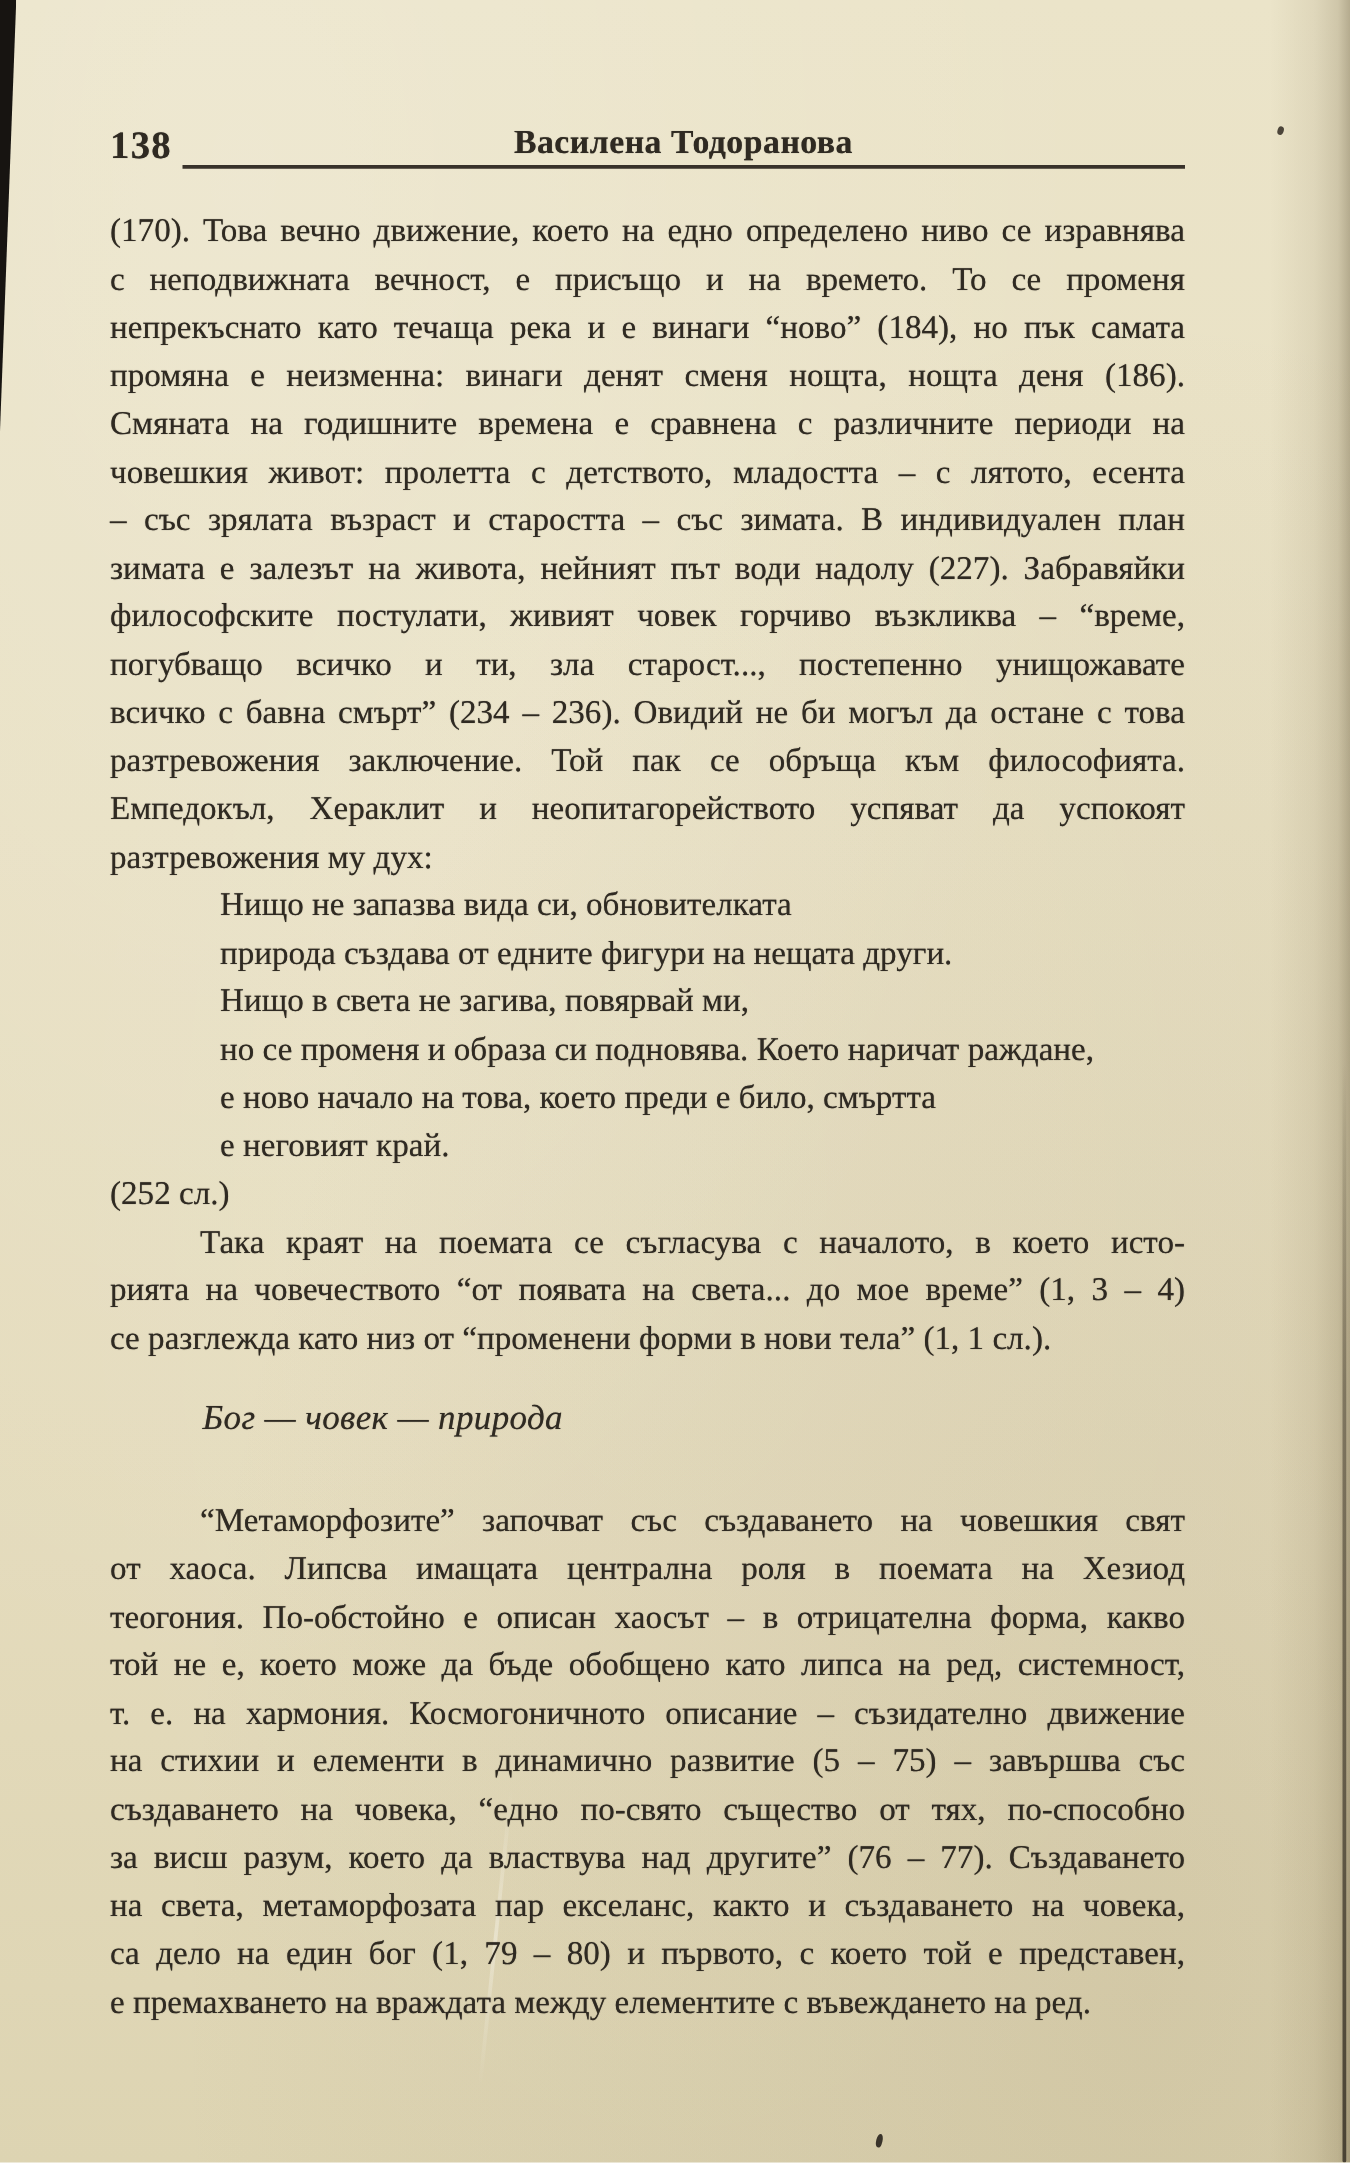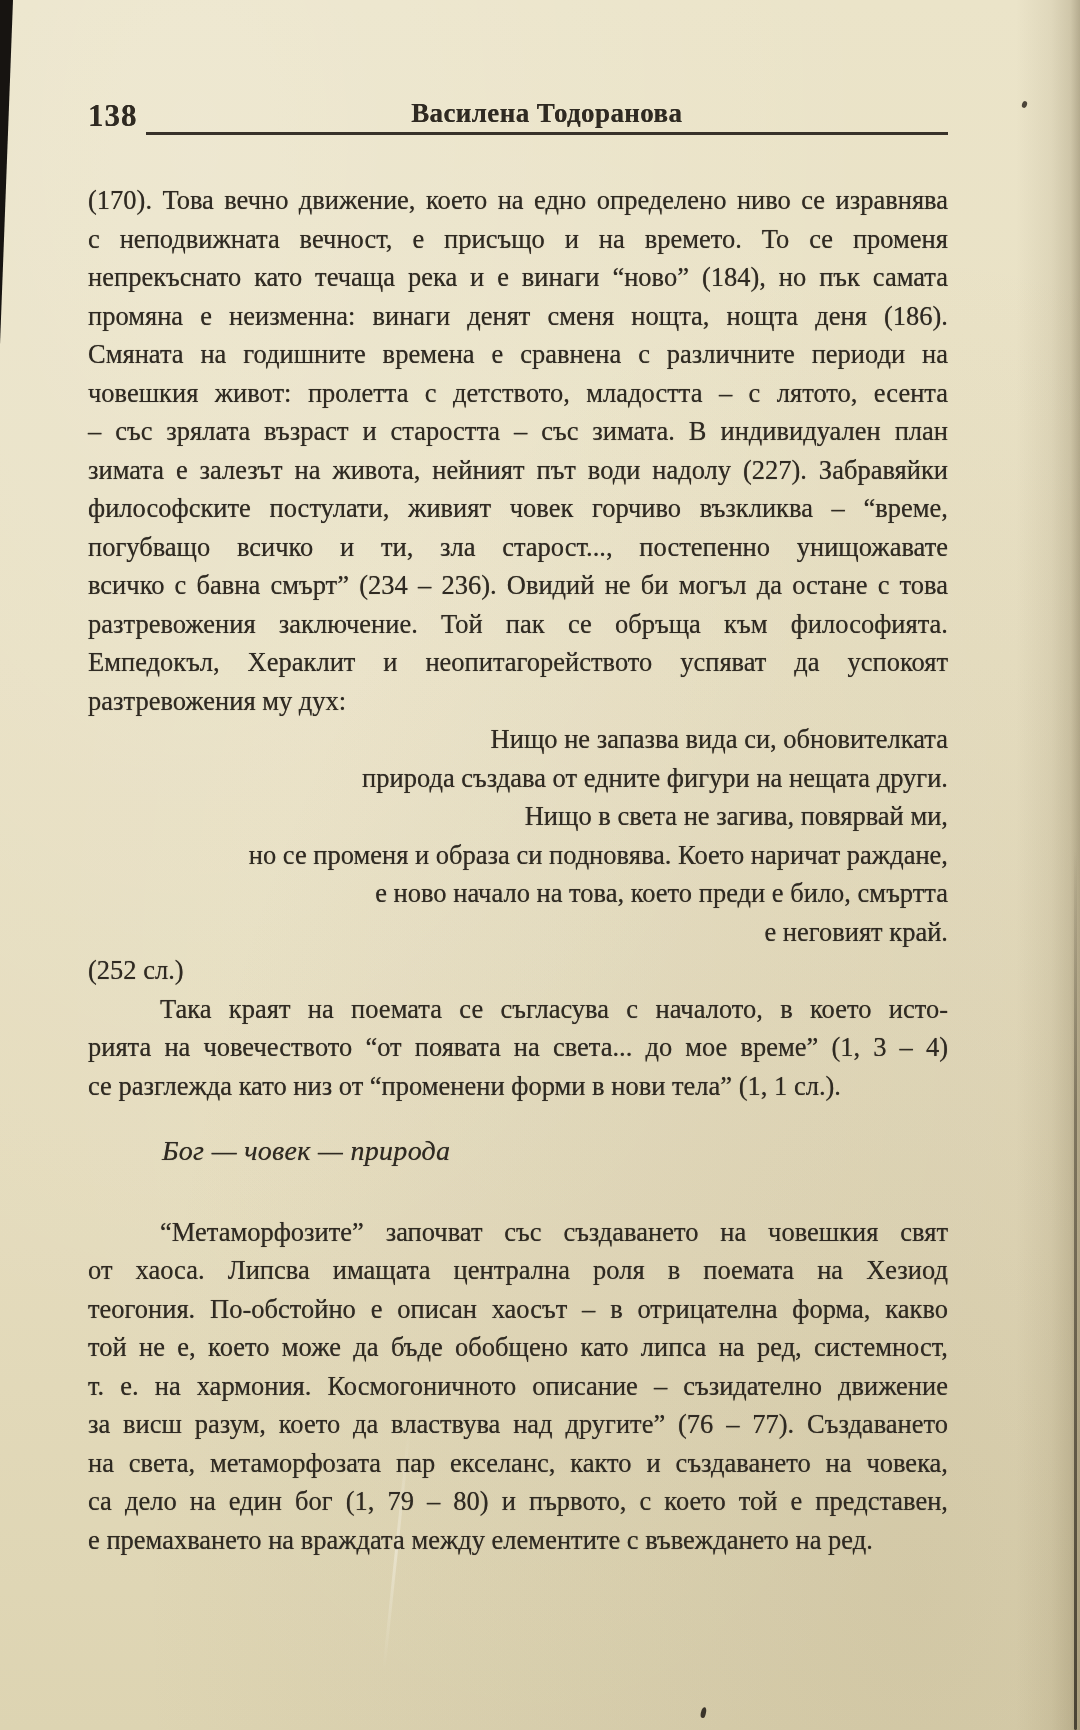--- a/index.html
+++ b/index.html
@@ -91,36 +91,36 @@
   .head-title {
     font-size: 27px;
     font-weight: bold;
     letter-spacing: 0.4px;
     line-height: 1;
     padding-bottom: 5px;
     text-shadow: 0 0 0.6px rgba(47,42,34,0.75);
   }
 
   .bodytext {
-    margin-top: 33px;
+    margin-top: 17px;
     font-size: 26.5px;
     line-height: 38.5px;
     text-shadow: 0 0 0.7px rgba(47,42,34,0.72);
   }
 
   .para .line {
     text-align: justify;
     text-align-last: justify;
     white-space: normal;
   }
   .para .line.last { text-align-last: left; }
   .para.indent .line.first { padding-left: 72px; }
 
   .verse { margin-left: 88px; }
-  .verse .line { text-align: right; }
+  .verse .line { text-align: left; }
 
   .citation {
     text-align: left;
     padding-right: 24px;
   }
 
   .section-heading {
     font-style: italic;
     font-size: 28px;
     margin: 27px 0 42px 74px;
@@ -183,20 +183,22 @@
       </div>
 
     <div class="section-heading">Бог — човек — природа</div>
 
     <div class="para indent">
         <div class="line first">“Метаморфозите” започват със създаването на човешкия свят</div>
         <div class="line">от хаоса. Липсва имащата централна роля в поемата на Хезиод</div>
         <div class="line">теогония. По-обстойно е описан хаосът – в отрицателна форма, какво</div>
         <div class="line">той не е, което може да бъде обобщено като липса на ред, системност,</div>
         <div class="line">т. е. на хармония. Космогоничното описание – съзидателно движение</div>
+        <div class="line">на стихии и елементи в динамично развитие (5 – 75) – завършва със</div>
+        <div class="line">създаването на човека, “едно по-свято същество от тях, по-способно</div>
         <div class="line">за висш разум, което да властвува над другите” (76 – 77). Създаването</div>
         <div class="line">на света, метаморфозата пар екселанс, както и създаването на човека,</div>
         <div class="line">са дело на един бог (1, 79 – 80) и първото, с което той е представен,</div>
         <div class="line last">е премахването на враждата между елементите с въвеждането на ред.</div>
       </div>
 
   </div>
 </div>
 
 </body></html>

